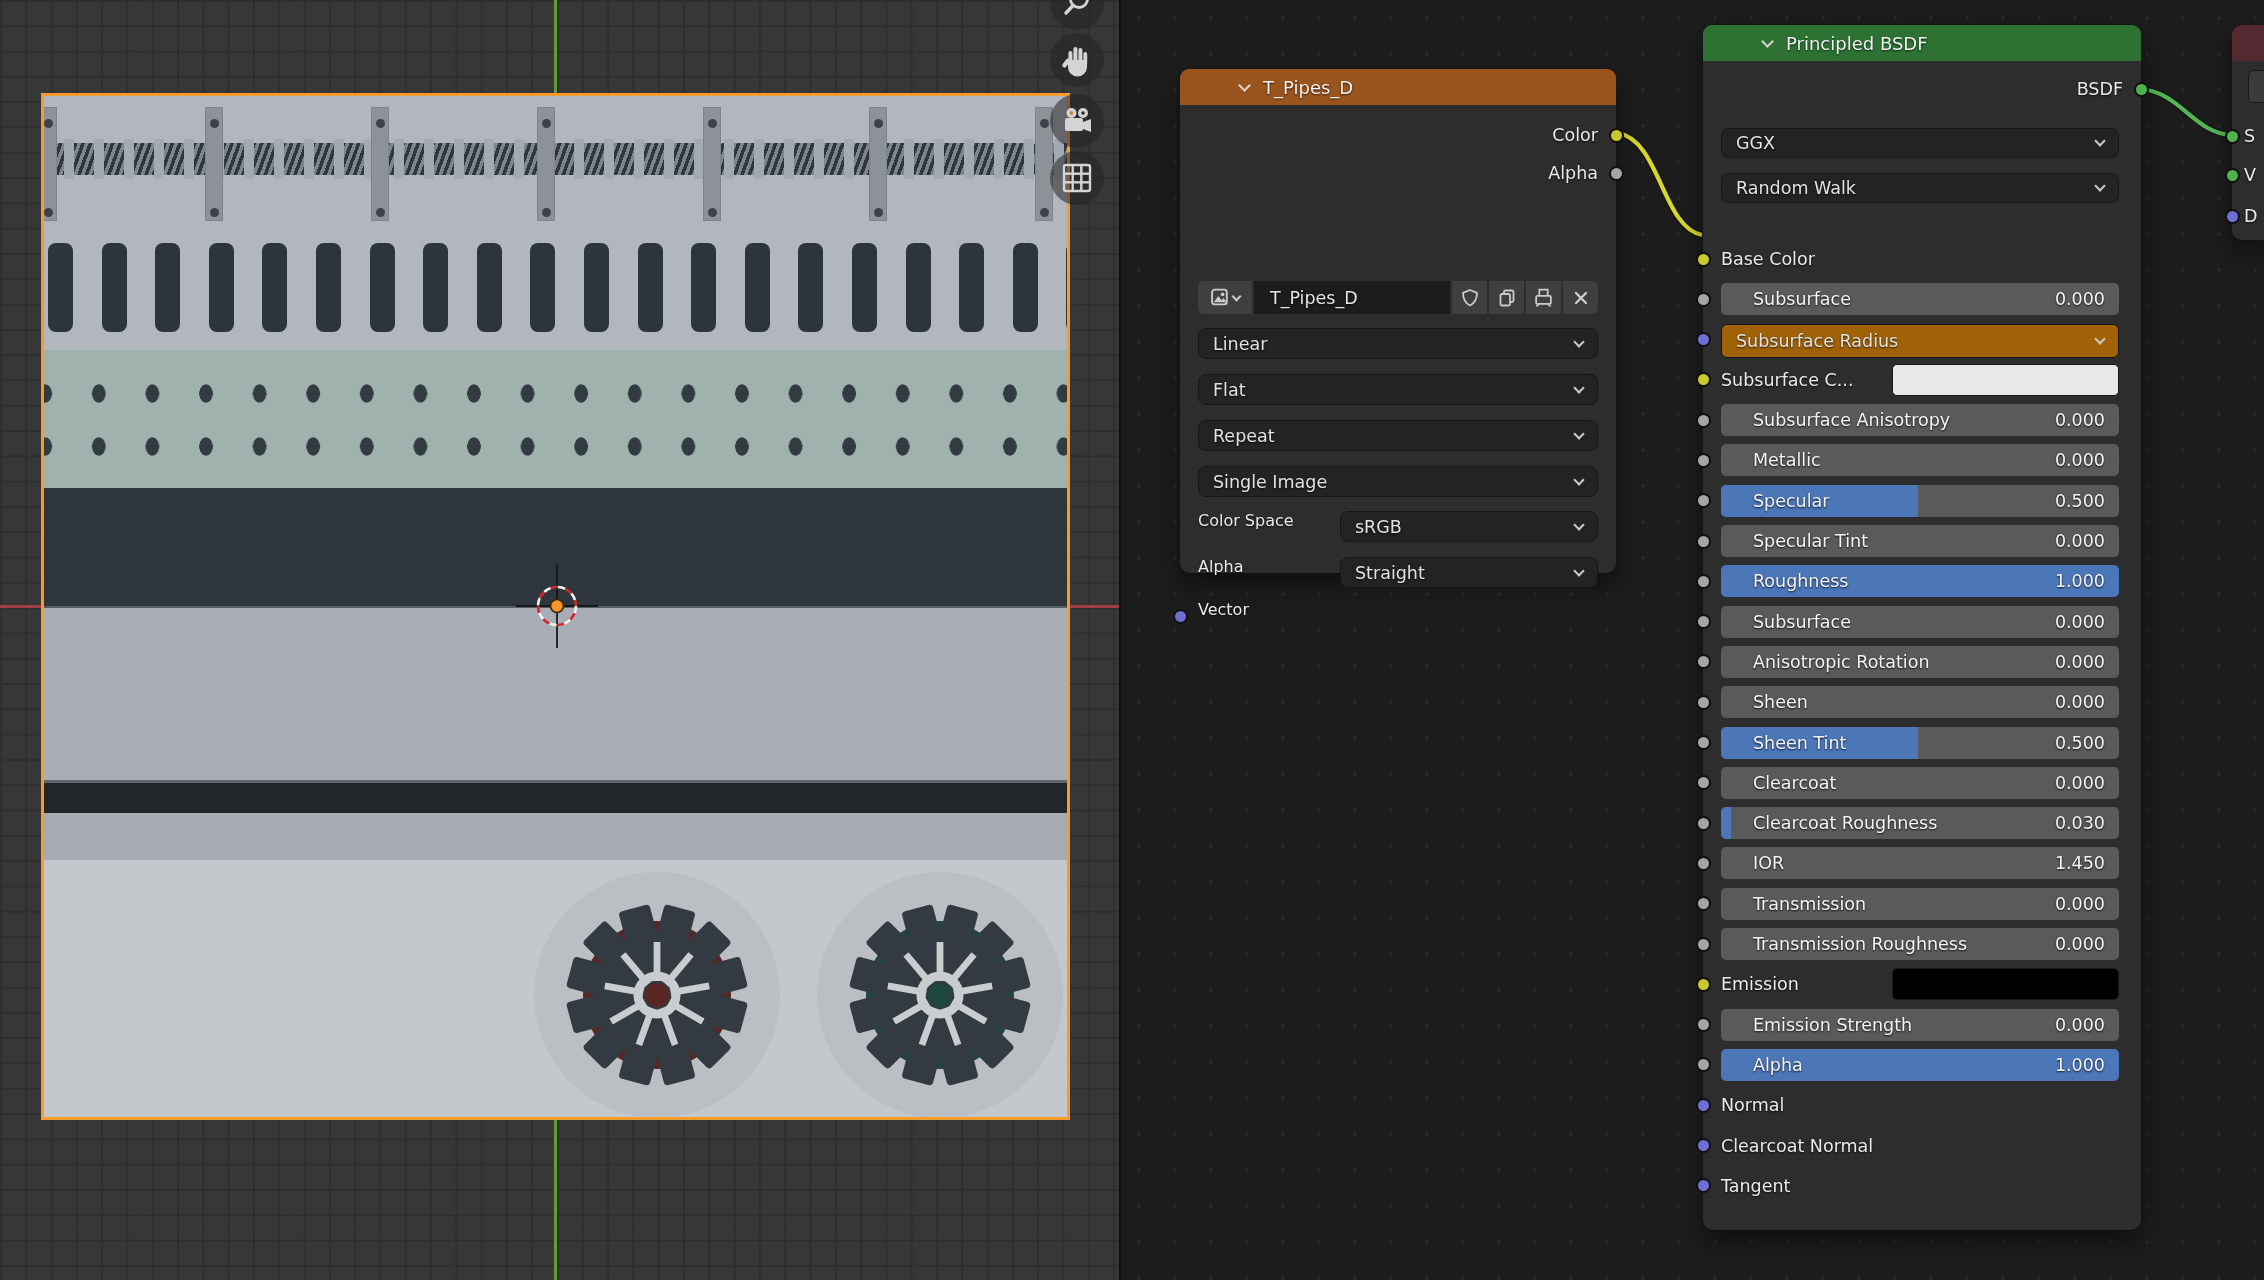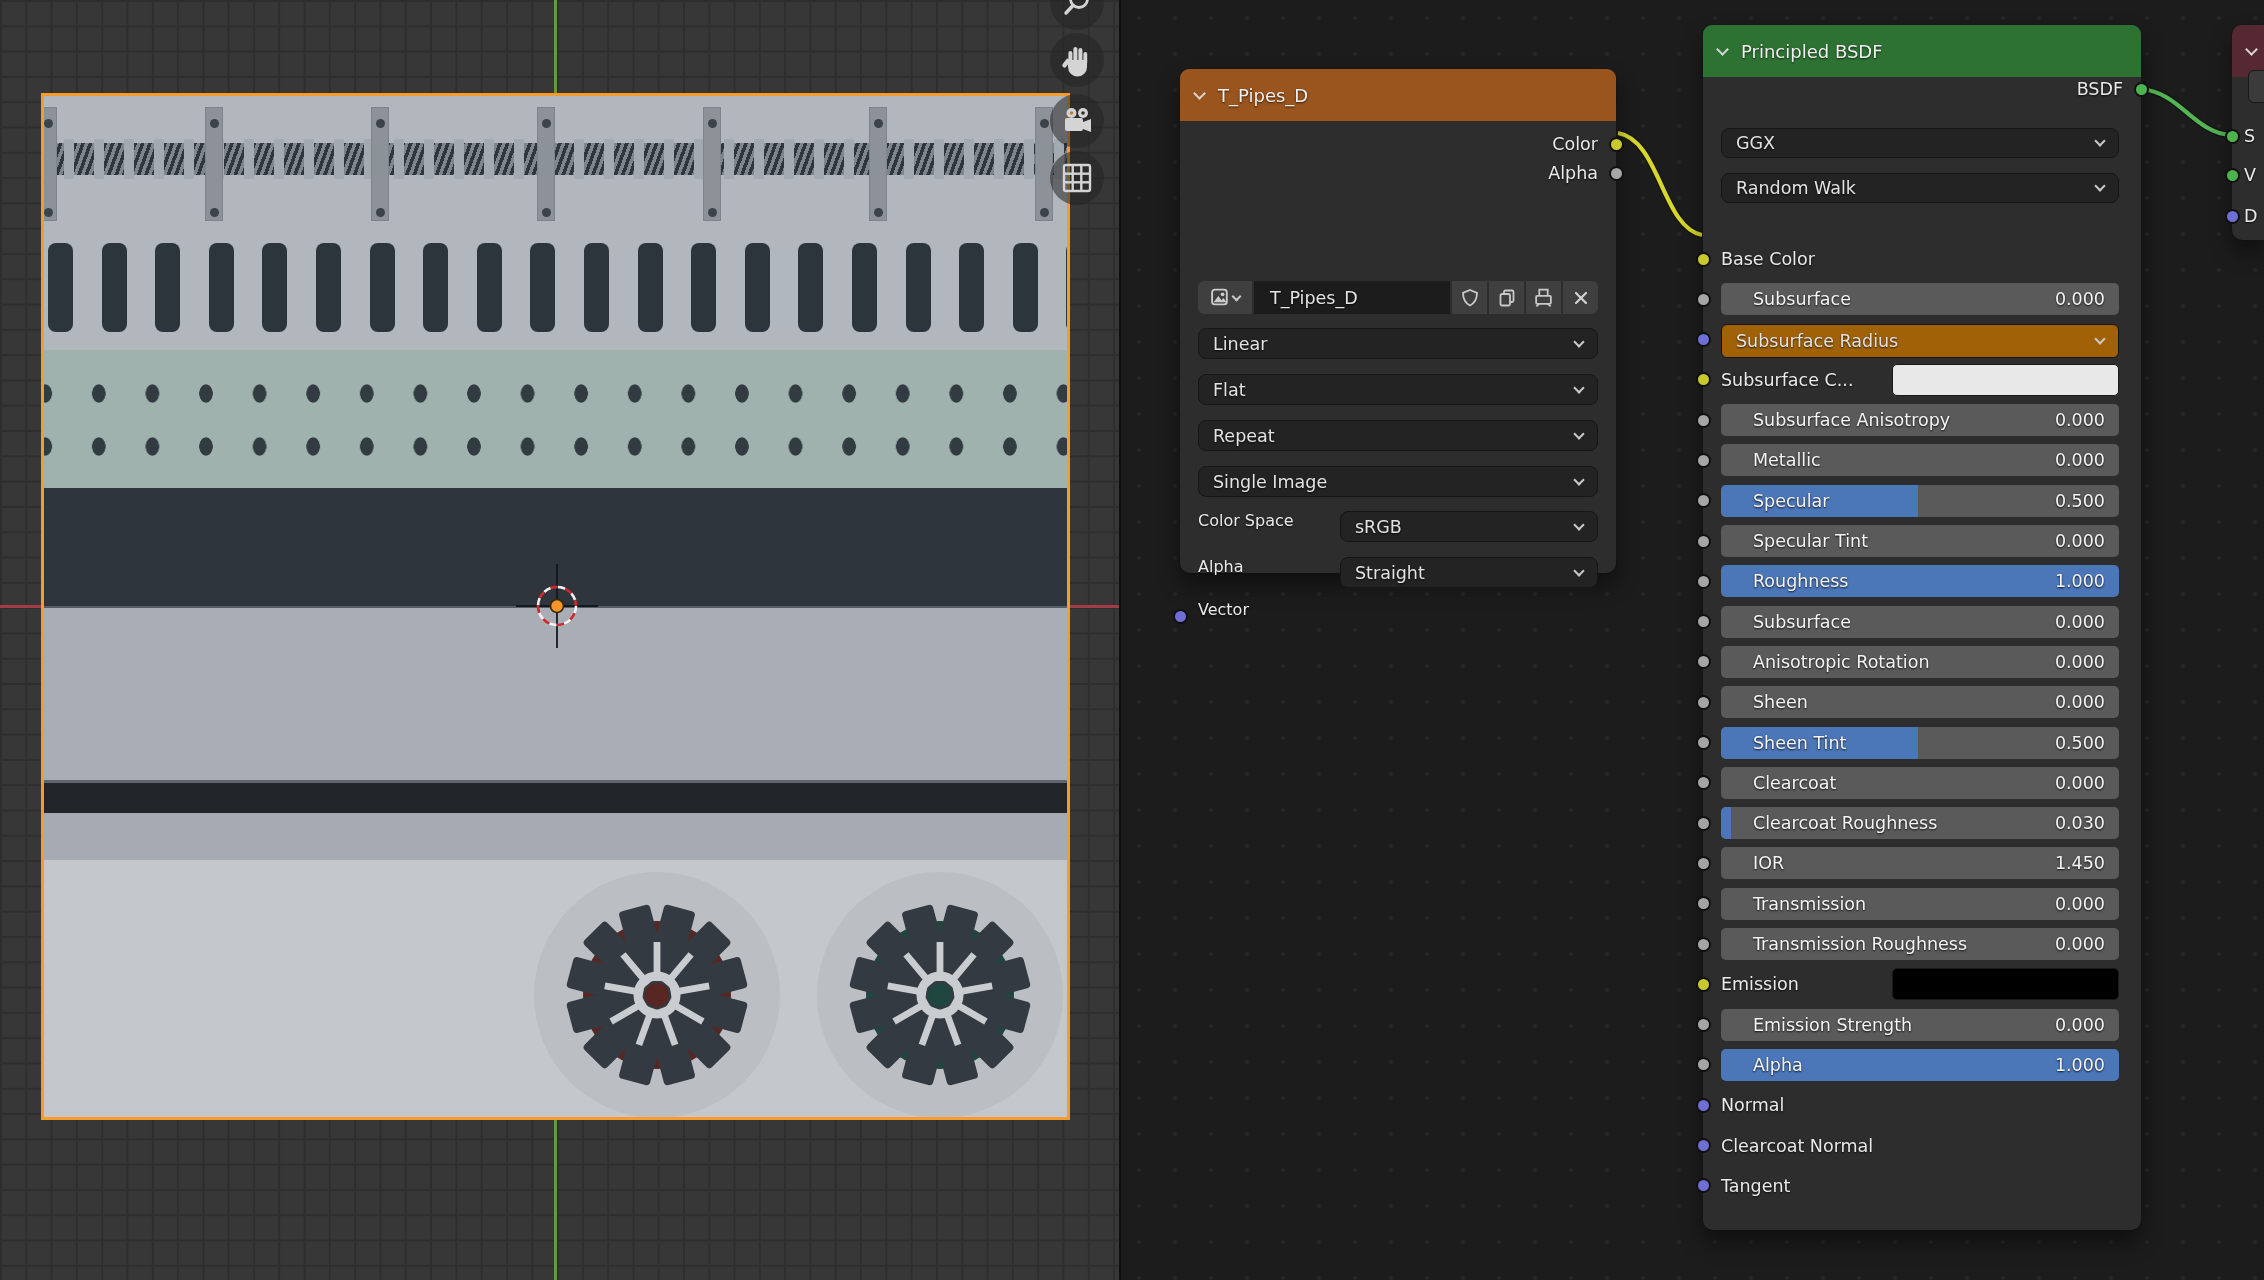--- a/index.html
+++ b/index.html
@@ -45,23 +45,23 @@
   
   #node-editor{position:absolute;left:1121px;top:0;width:1143px;height:1280px;
     background-color:#1c1c1c;
     background-image:radial-gradient(1.8px 1.8px at 18px 18px,#272727 98%,transparent);
     background-size:36px 36px;}
   #editor-border{position:absolute;left:1119px;top:0;width:2px;height:1280px;background:#0f0f0f;}
   #wires{position:absolute;left:0;top:0;pointer-events:none;}
 
   .node{position:absolute;background:#2d2d2d;border-radius:10px;
     box-shadow:0 12px 22px rgba(0,0,0,.45),0 0 0 1px #1a1a1a;}
-  .nheader{position:absolute;left:0;right:0;top:0;height:52px;border-radius:9px 9px 0 0;
+  .nheader{position:absolute;left:0;right:0;top:0;height:36px;border-radius:9px 9px 0 0;
     display:flex;align-items:center;color:#f0f0f0;font-size:18px;
-    text-shadow:0 1px 2px rgba(0,0,0,.7);}
+    text-shadow:0 1px 2px rgba(0,0,0,.7);padding-left:45px;}
   .chev{display:inline-block;width:9px;height:9px;border-right:2.2px solid #d6d6d6;
     border-bottom:2.2px solid #d6d6d6;transform:rotate(45deg);margin:-4px 14px 0 15px;flex:0 0 auto;}
   .socket{position:absolute;width:15px;height:15px;border-radius:50%;border:2px solid #101010;
     top:50%;margin-top:-7.5px;}
   .sock-l{left:-25.5px;}
   .sock-r{right:-25.5px;}
 
   .outrow{position:absolute;right:18px;height:32px;display:flex;align-items:center;
     justify-content:flex-end;color:#e9e9e9;font-size:17.5px;text-shadow:0 1px 2px rgba(0,0,0,.8);}
   .lblrow{position:absolute;left:18px;height:32px;display:flex;align-items:flex-start;
@@ -300,21 +300,21 @@
   <path d="M2141,89 C2180,92 2194,133 2231,135" fill="none" stroke="#0d140d" stroke-width="7" opacity="0.6"></path>
   <path id="wire-bsdf" d="M2141,89 C2180,92 2194,133 2231,135" fill="none" stroke="#55b455" stroke-width="4.2"></path>
 </svg>
 
 <div class="node" style="left:1180px;top:69px;width:436px;height:504px;">
   <div class="nheader" style="background:#9a541d">
     <span class="chev"></span>
     <span>T_Pipes_D</span>
   </div>
 
-  <div class="outrow" style="top:59px;width:200px;">
+  <div class="outrow" style="top:50px;width:200px;">
     <span>Color</span>
     <span class="socket sock-r" style="background: rgb(201, 201, 45);"></span>
   </div>
   <div class="outrow" style="top:88px;width:200px;">
     <span>Alpha</span>
     <span class="socket sock-r" style="background: rgb(165, 165, 165);"></span>
   </div>
 
   <div id="img-row">
     <div class="btn">

